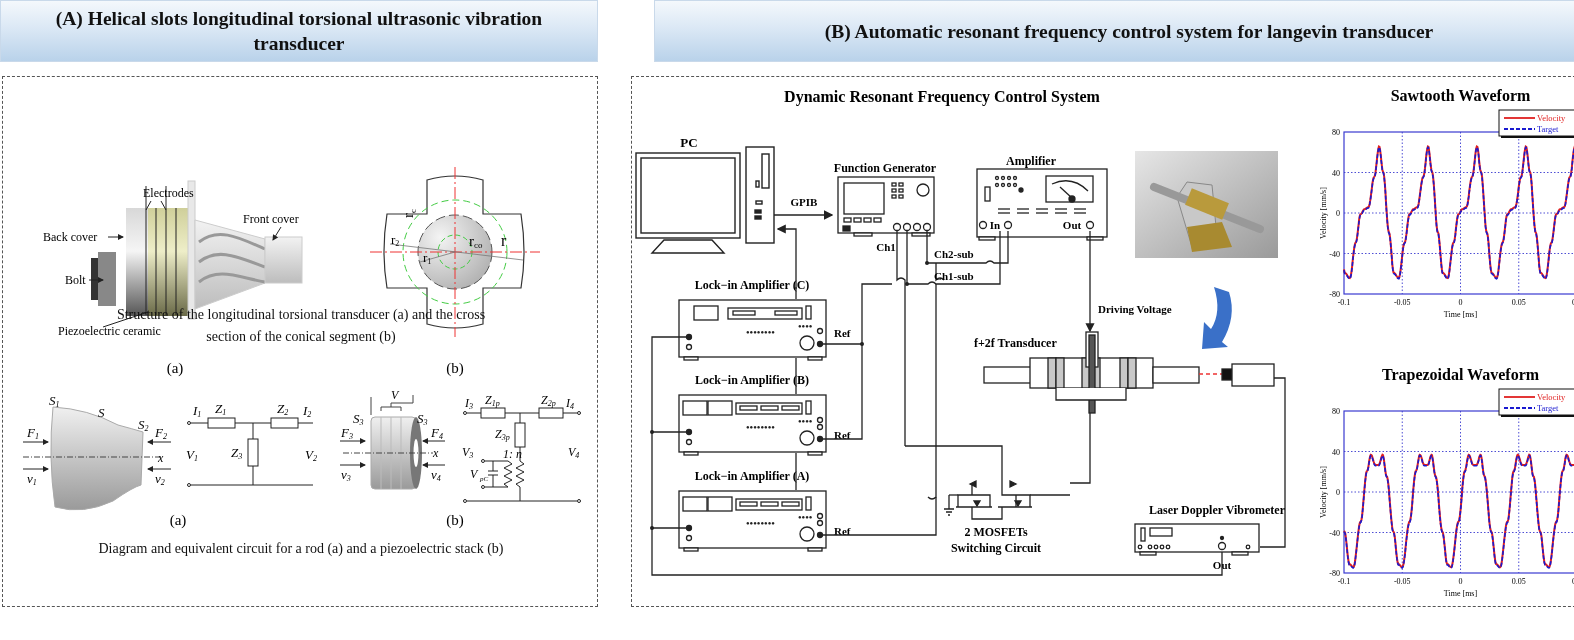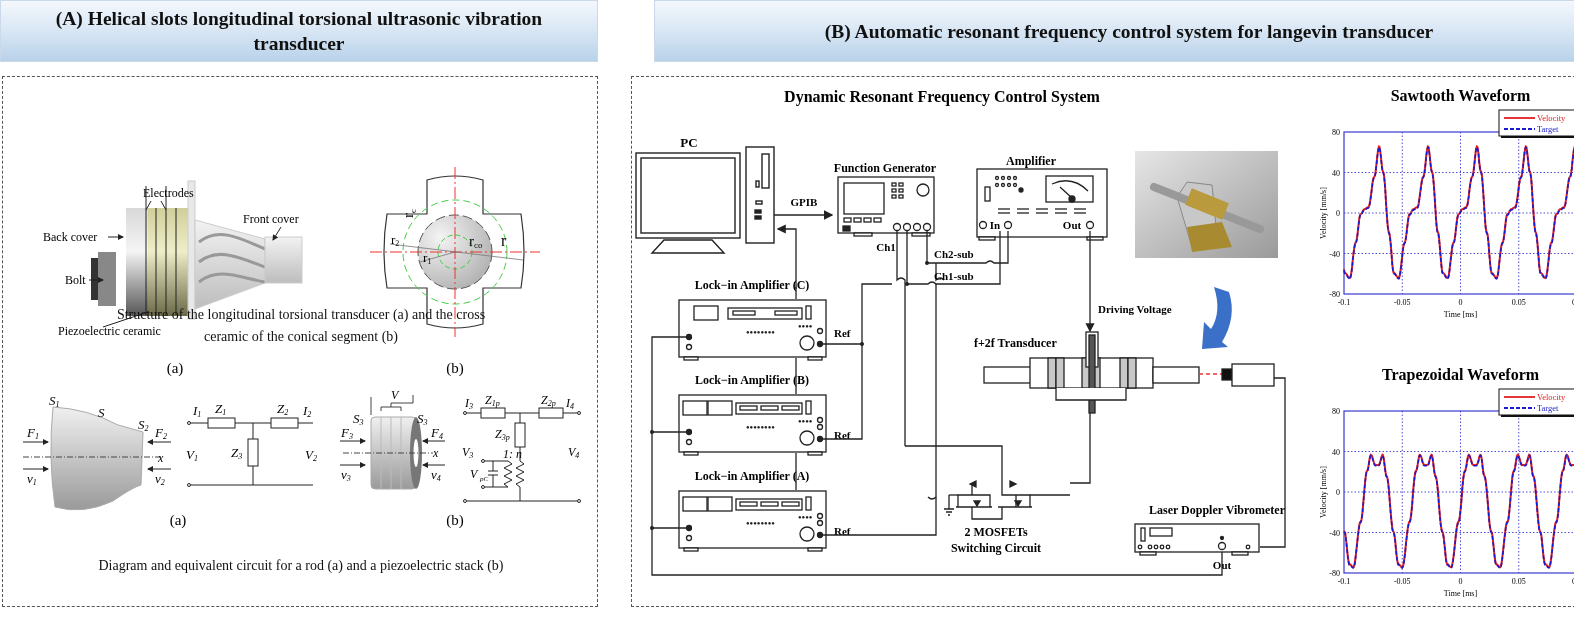--- a/index.html
+++ b/index.html
@@ -203,23 +203,23 @@
       <text x="500" y="381">1: n</text>
       <text x="459" y="379"><tspan>V</tspan><tspan font-size="8" dy="2">3</tspan></text>
       <text x="565" y="379"><tspan>V</tspan><tspan font-size="8" dy="2">4</tspan></text>
       <text x="467" y="401">V</text>
       <text x="477" y="404" font-size="7">pC</text>
     </g>
     <text x="452" y="448" text-anchor="middle" font-size="15">(b)</text>
   </svg>
   <div class="cap" style="left:30px;top:227px;width:536px;">
     <div>Structure of the longitudinal torsional transducer (a) and the cross</div>
-    <div>ceramic of the conical segment (b)</div>
+    <div>section of the conical segment (b)</div>
   </div>
-  <div class="cap" style="left:10px;top:478px;width:576px;">Diagram and equivalent circuit for a rod (a) and a piezoelectric stack (b)</div>
+  <div class="cap" style="left:10px;top:461px;width:576px;">Diagram and equivalent circuit for a rod (a) and a piezoelectric stack (b)</div>
 </div>
 
 <div id="panel-b" class="panel">
   <svg width="955" height="531" style="position:absolute;left:0;top:0">
     <defs>
       <marker id="arr" markerWidth="7" markerHeight="7" refX="6" refY="3.5" orient="auto">
           <path d="M0,0 L7,3.5 L0,7 z" fill="#222"></path>
         </marker>
       <linearGradient id="photo" x1="0" y1="0" x2="1" y2="1">
         <stop offset="0" stop-color="#e6e6e6"></stop>

